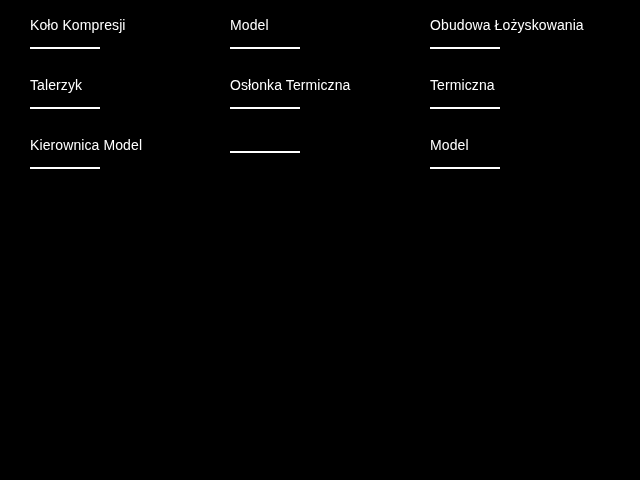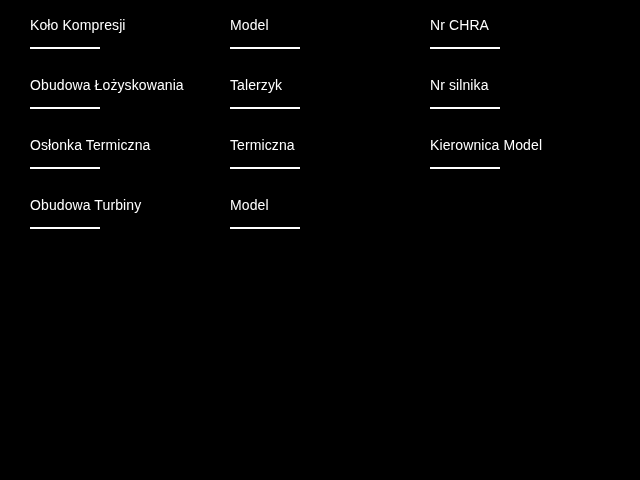--- a/index.html
+++ b/index.html
@@ -58,58 +58,49 @@
   <div class="form-field">
     <span class="field-label">Koło Kompresji</span>
     <input class="field-input" type="text" value="" style="">
   </div>
 
   <div class="form-field">
     <span class="field-label">Model</span>
     <input class="field-input" type="text" value="" style="">
   </div>
 
-  <div class="form-field">
-    <span class="field-label">Nr CHRA</span>
-    <input class="field-input" type="text" value="" style="">
-  </div>
 
   <div class="form-field">
     <span class="field-label">Obudowa Łożyskowania</span>
     <input class="field-input" type="text" value="" style="">
   </div>
 
   <div class="form-field">
     <span class="field-label">Talerzyk</span>
     <input class="field-input" type="text" value="" style="">
   </div>
 
-  <div class="form-field">
-    <span class="field-label">Nr silnika</span>
-    <input class="field-input" type="text" value="" style="">
-  </div>
 
   <div class="form-field">
     <span class="field-label">Osłonka Termiczna</span>
     <input class="field-input" type="text" value="" style="">
   </div>
 
 
   <div class="form-field">
     <span class="field-label">Termiczna</span>
     <input class="field-input" type="text" value="" style="">
   </div>
 
   <div class="form-field">
     <span class="field-label">Kierownica Model</span>
     <input class="field-input" type="text" value="" style="">
   </div>
 
   <div class="form-field">
-    <span class="field-label">Obudowa Turbiny</span>
     <input class="field-input" type="text" value="" style="">
   </div>
 
   <div class="form-field">
     <span class="field-label">Model</span>
     <input class="field-input" type="text" value="" style="">
   </div>
 </div>
 </div>
 

